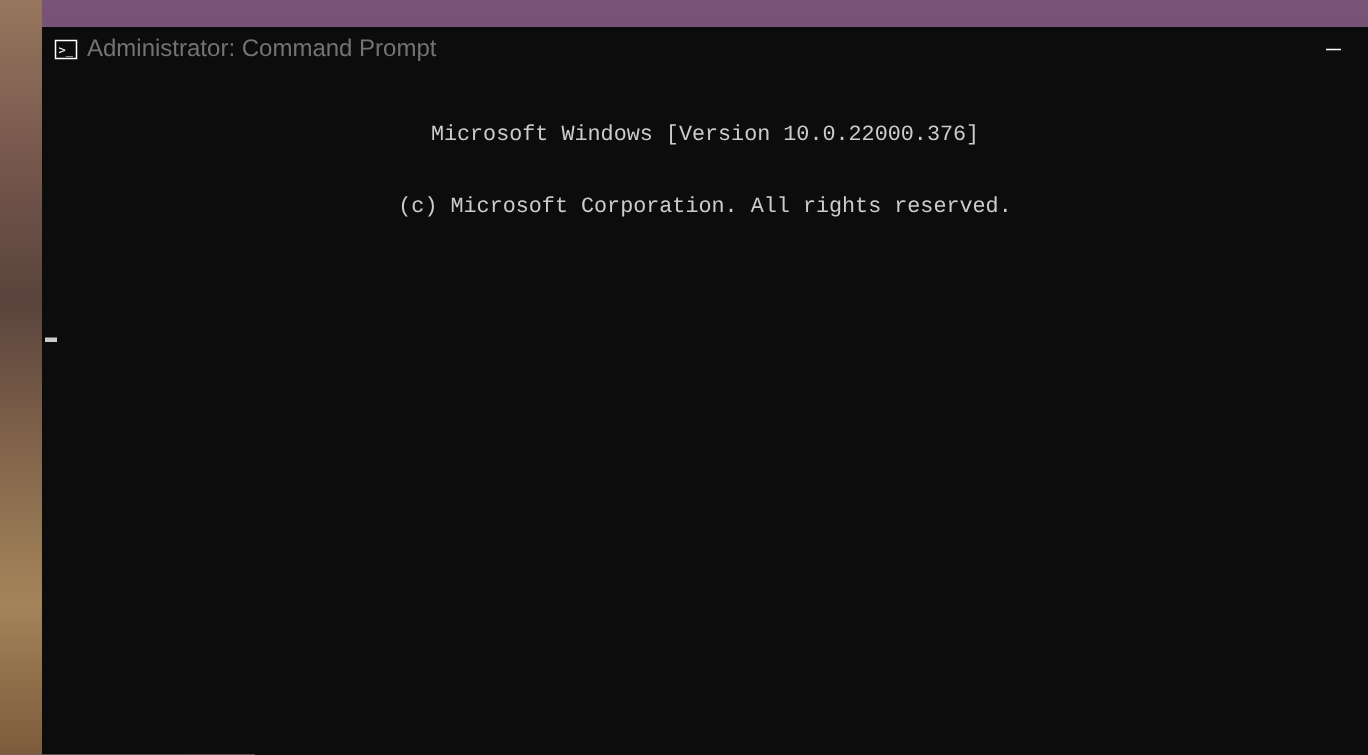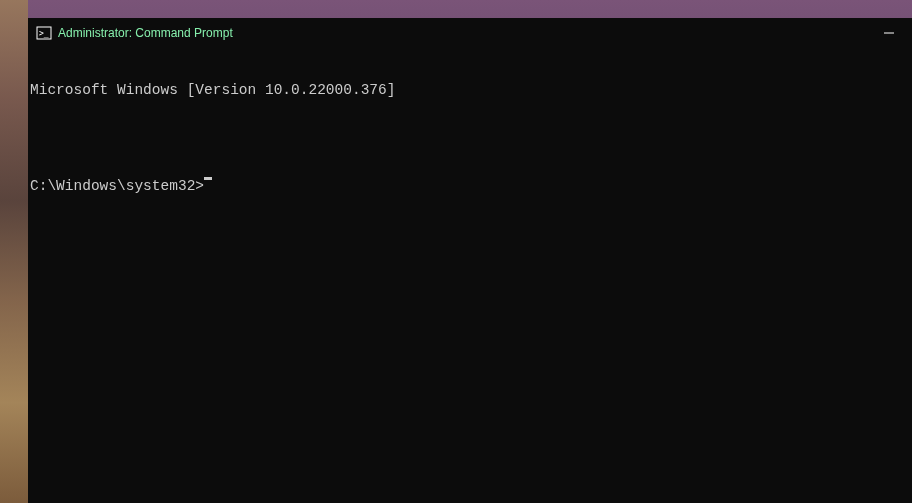--- a/index.html
+++ b/index.html
@@ -53,22 +53,22 @@
     }
     .titlebar-icon {
       width: 16px;
       height: 16px;
       margin-right: 6px;
       display: flex;
       align-items: center;
       justify-content: center;
     }
     .titlebar-title {
-      color: #86efac;
-      font-size: 12px;
+      color: #737373;
+      font-size: 16px;
       font-family: 'Segoe UI', Tahoma, sans-serif;
       font-weight: 400;
     }
     .window-controls {
       position: absolute;
       right: 0;
       top: 0;
       height: 30px;
       display: flex;
     }
@@ -84,20 +84,21 @@
       flex: 1;
       padding: 2px 2px;
       color: #cccccc;
       font-family: Consolas, 'Courier New', monospace;
       font-size: 14.5px;
       line-height: 16px;
       white-space: pre;
     }
     .terminal-line {
       display: block;
+      text-align: center;
     }
     .prompt-line {
       display: flex;
     }
     .cursor {
       display: inline-block;
       width: 8px;
       height: 3px;
       background: #cccccc;
       margin-left: 0px;
@@ -126,16 +127,17 @@
     <div class="window-controls">
       <div class="window-control">
         <svg width="10" height="10" viewBox="0 0 10 10">
           <line x1="0" y1="5" x2="10" y2="5" stroke="#ffffff" stroke-width="1"></line>
         </svg>
       </div>
     </div>
   </div>
   <div class="terminal-content">
     <span class="terminal-line">Microsoft Windows [Version 10.0.22000.376]</span>
+    <span class="terminal-line">(c) Microsoft Corporation. All rights reserved.</span>
     <div class="blank-line"></div>
-    <div class="prompt-line"><span>C:\Windows\system32&gt;</span><span class="cursor"></span></div>
+    <div class="prompt-line"><span class="cursor"></span></div>
   </div>
 </div>
 
 </body></html>

